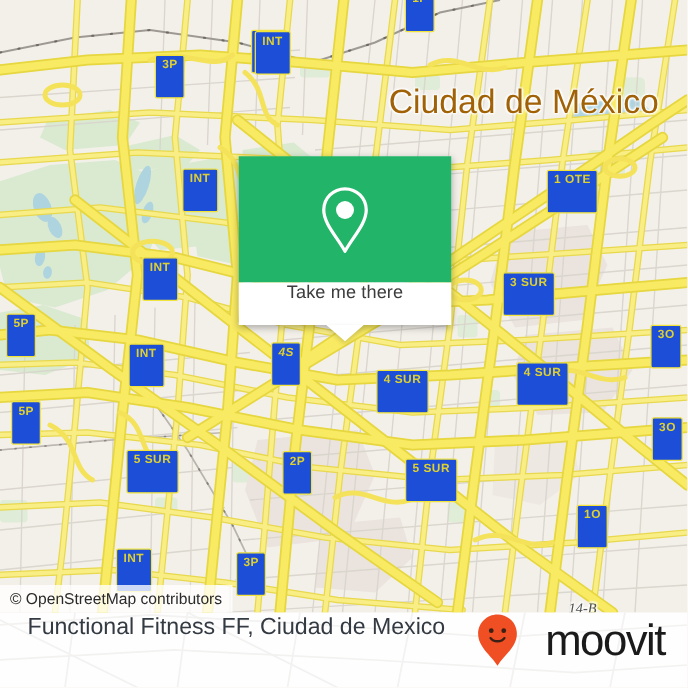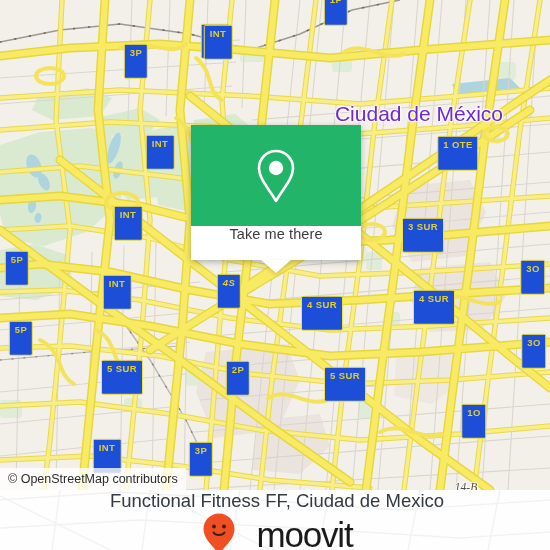--- a/index.html
+++ b/index.html
@@ -45,32 +45,31 @@
     line-height: 1;
     padding: 3px 5px 20px 5px;
     white-space: nowrap;
     transform: translate(-50%, -50%);
     box-sizing: border-box;
   }
 
   
   .city-label {
     position: absolute;
-    color: #6d28d9;
-    font-family: "Liberation Sans", sans-serif;
-    font-size: 21px;
+    color: #a16207;
+    font-family: "Liberation Sans", sans-serif;
+    font-size: 27px;
     font-weight: normal;
     white-space: nowrap;
     transform: translate(-50%, -50%);
     text-shadow:
        1px  1px 1.5px rgba(255,255,255,.95),
       -1px  1px 1.5px rgba(255,255,255,.95),
        1px -1px 1.5px rgba(255,255,255,.95),
       -1px -1px 1.5px rgba(255,255,255,.95);
-    margin-top: 32px;
   }
 
   .street-label {
     position: absolute;
     color: #4f4f4f;
     font-family: "Liberation Serif", serif;
     font-style: italic;
     font-size: 11.5px;
     white-space: nowrap;
     transform: translate(-50%, -50%);
@@ -141,26 +140,25 @@
 
   
   #footer {
     position: absolute;
     left: 0;
     top: 490px;
     width: 550px;
     height: 60px;
     background: rgba(255,255,255,0.93);
     display: flex;
-    align-items: center;
+    align-items: flex-start;
     justify-content: space-between;
     box-sizing: border-box;
     padding: 0 18px 0 22px;
     overflow: hidden;
-    flex-direction: column;
   }
   #footer-bg {
     position: absolute;
     left: 0; top: -490px;
     width: 550px; height: 550px;
     opacity: 0.10;
     pointer-events: none;
   }
   #footer-title {
     position: relative;

